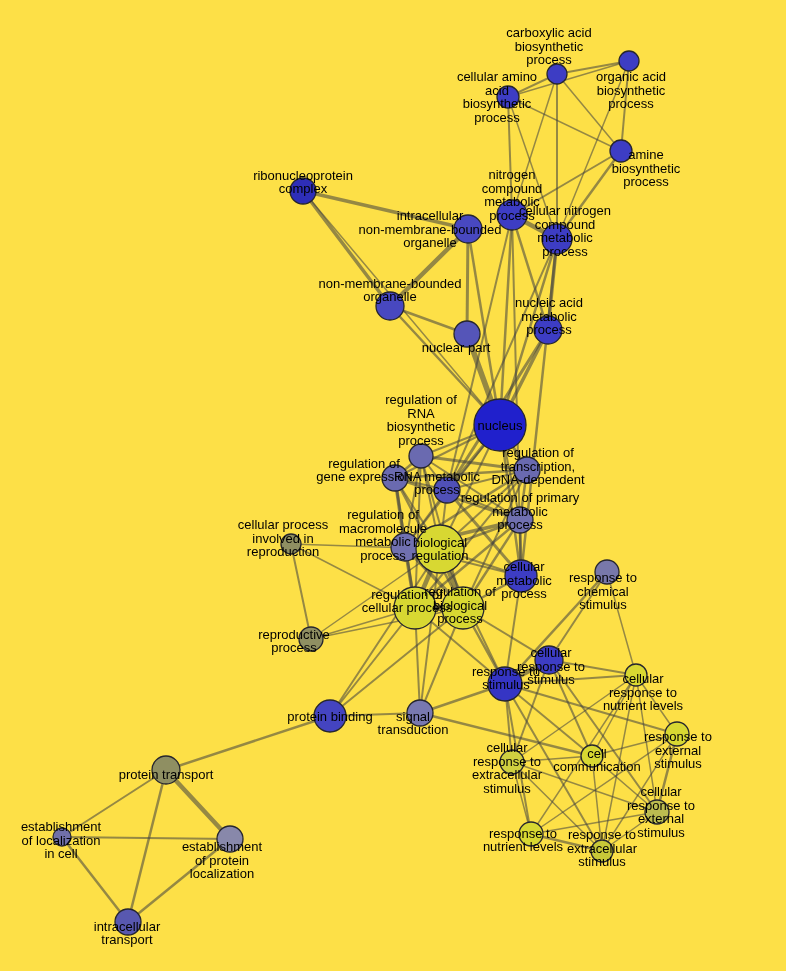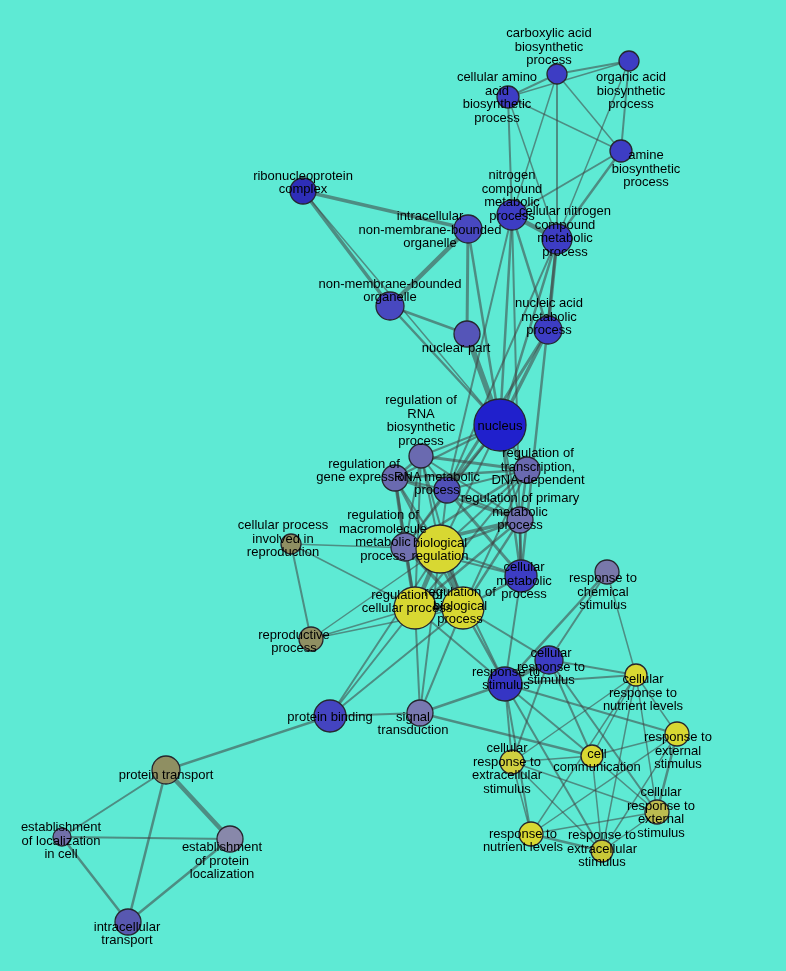--- a/index.html
+++ b/index.html
@@ -1,21 +1,21 @@
 <!DOCTYPE html>
 <html><head>
 <meta charset="utf-8">
 <style>
   html, body { margin: 0; padding: 0; background: #ffffff; }
   body { font-family: "Liberation Sans", sans-serif; }
   .canvas {
     position: relative;
     width: 786px;
     height: 971px;
-    background: #5eead4;
+    background: #fde047;
     overflow: hidden;
   }
   svg text {
     font-family: "Liberation Sans", sans-serif;
     font-size: 13px;
     fill: #000000;
   }
 </style>
 </head>
 <body>

